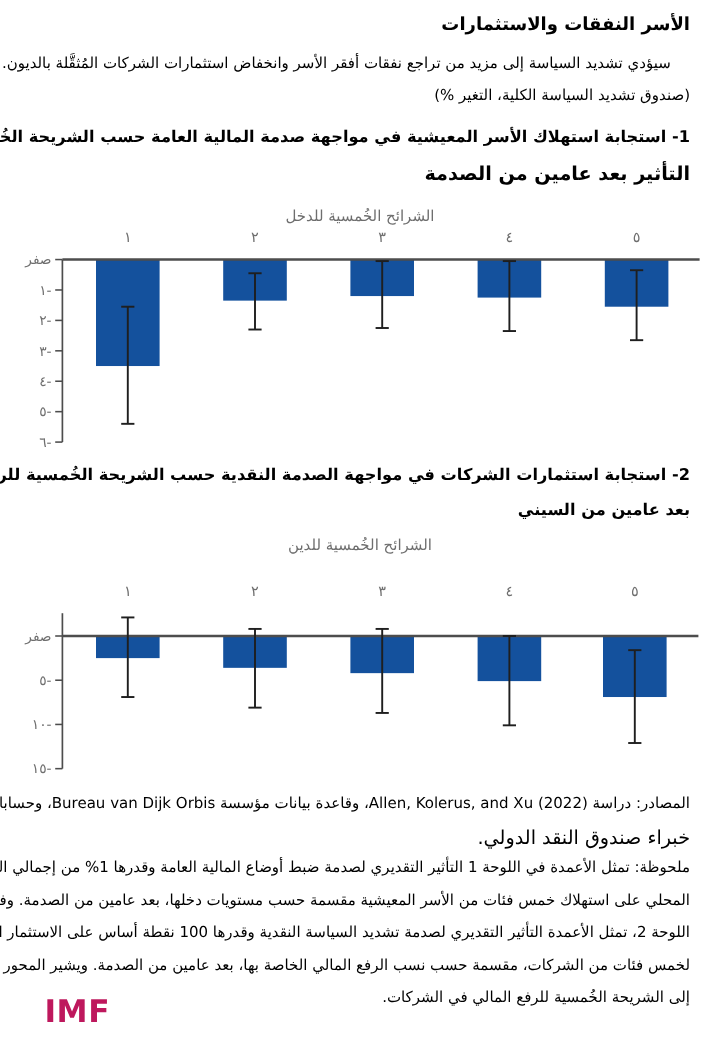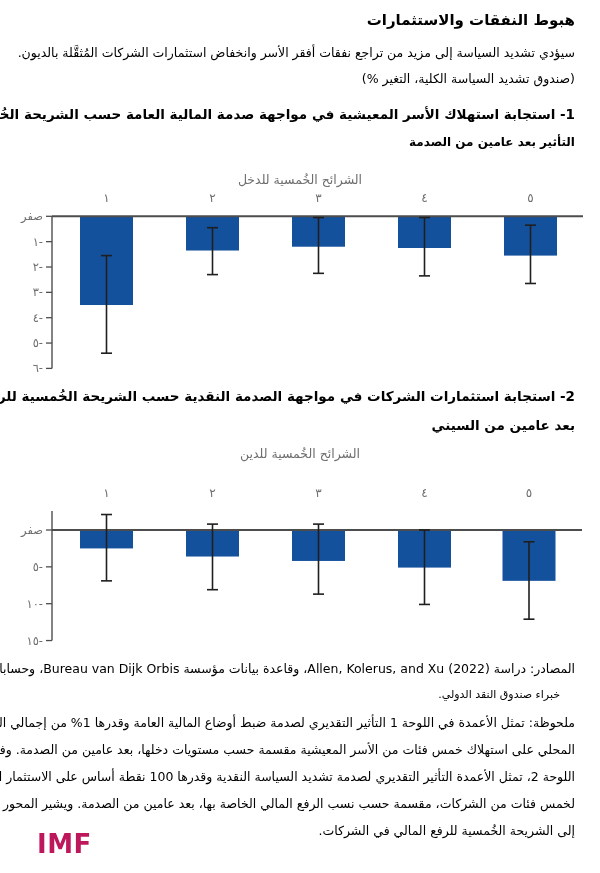--- a/index.html
+++ b/index.html
@@ -1,40 +1,40 @@
 <!DOCTYPE html>
 <html lang="ar"><head>
 <meta charset="utf-8">
 <style>
   * { margin:0; padding:0; box-sizing:border-box; }
   html,body { width:600px; height:873px; background:#ffffff; overflow:hidden; }
   body { position:relative; font-family:"DejaVu Sans", sans-serif; color:#000; }
   .abs { position:absolute; }
   .rtl { direction:rtl; text-align:right; white-space:nowrap; }
   .page-title { top:11px; right:25px; font-size:15px; font-weight:bold; }
-  .subtitle   { top:45px; right:25px; font-size:12.5px; }
+  .subtitle   { top:45px; right:41px; font-size:12.5px; }
   .units      { top:71px; right:25px; font-size:12.5px; }
   .h1a { top:106px; right:25px; font-size:13.5px; font-weight:bold; }
-  .h1b { top:135px; right:25px; font-size:12px; font-weight:bold; }
+  .h1b { top:135px; right:25px; font-size:16px; font-weight:bold; }
   .h2a { top:388px; right:25px; font-size:13.5px; font-weight:bold; }
   .h2b { top:417px; right:25px; font-size:13.5px; font-weight:bold; }
   .chart1 { top:166px; left:0; }
   .chart2 { top:440px; left:0; }
   .src1 { top:661px; right:25px; font-size:12.5px; }
-  .src2 { top:688px; right:40px; font-size:11px; }
+  .src2 { top:688px; right:25px; font-size:16px; }
   .note-line { right:25px; font-size:12.5px; }
   .n1 { top:715px; } .n2 { top:742px; } .n3 { top:769px; }
   .n4 { top:796px; } .n5 { top:823px;text-align:center; } .n6 { top:886px; }
   .imf-logo { left:37px; top:829px; font-size:26px; font-weight:bold; letter-spacing:0.5px; }
   svg text { font-family:"DejaVu Sans", sans-serif; }
 </style>
 </head>
 <body>
 
-<div class="abs rtl page-title">هبوط النفقات والاستثمارات</div>
+<div class="abs rtl page-title">الأسر النفقات والاستثمارات</div>
 <div class="abs rtl subtitle">سيؤدي تشديد السياسة إلى مزيد من تراجع نفقات أفقر الأسر وانخفاض استثمارات الشركات المُثقَّلة بالديون.</div>
 <div class="abs rtl units">(صندوق تشديد السياسة الكلية، التغير %)</div>
 
 <div class="abs rtl h1a">1- استجابة استهلاك الأسر المعيشية في مواجهة صدمة المالية العامة حسب الشريحة الخُمسية للدخل،</div>
 <div class="abs rtl h1b">التأثير بعد عامين من الصدمة</div>
 
 <svg class="abs chart1" id="chart1-svg" width="600" height="214" viewBox="0 0 600 214">
     <text x="300" y="18" text-anchor="middle" font-size="12.5" fill="#6e6e6e">الشرائح الخُمسية للدخل</text>
     <text x="106.5" y="36" text-anchor="middle" font-size="12" fill="#6e6e6e">١</text>
     <text x="212.5" y="36" text-anchor="middle" font-size="12" fill="#6e6e6e">٢</text>

